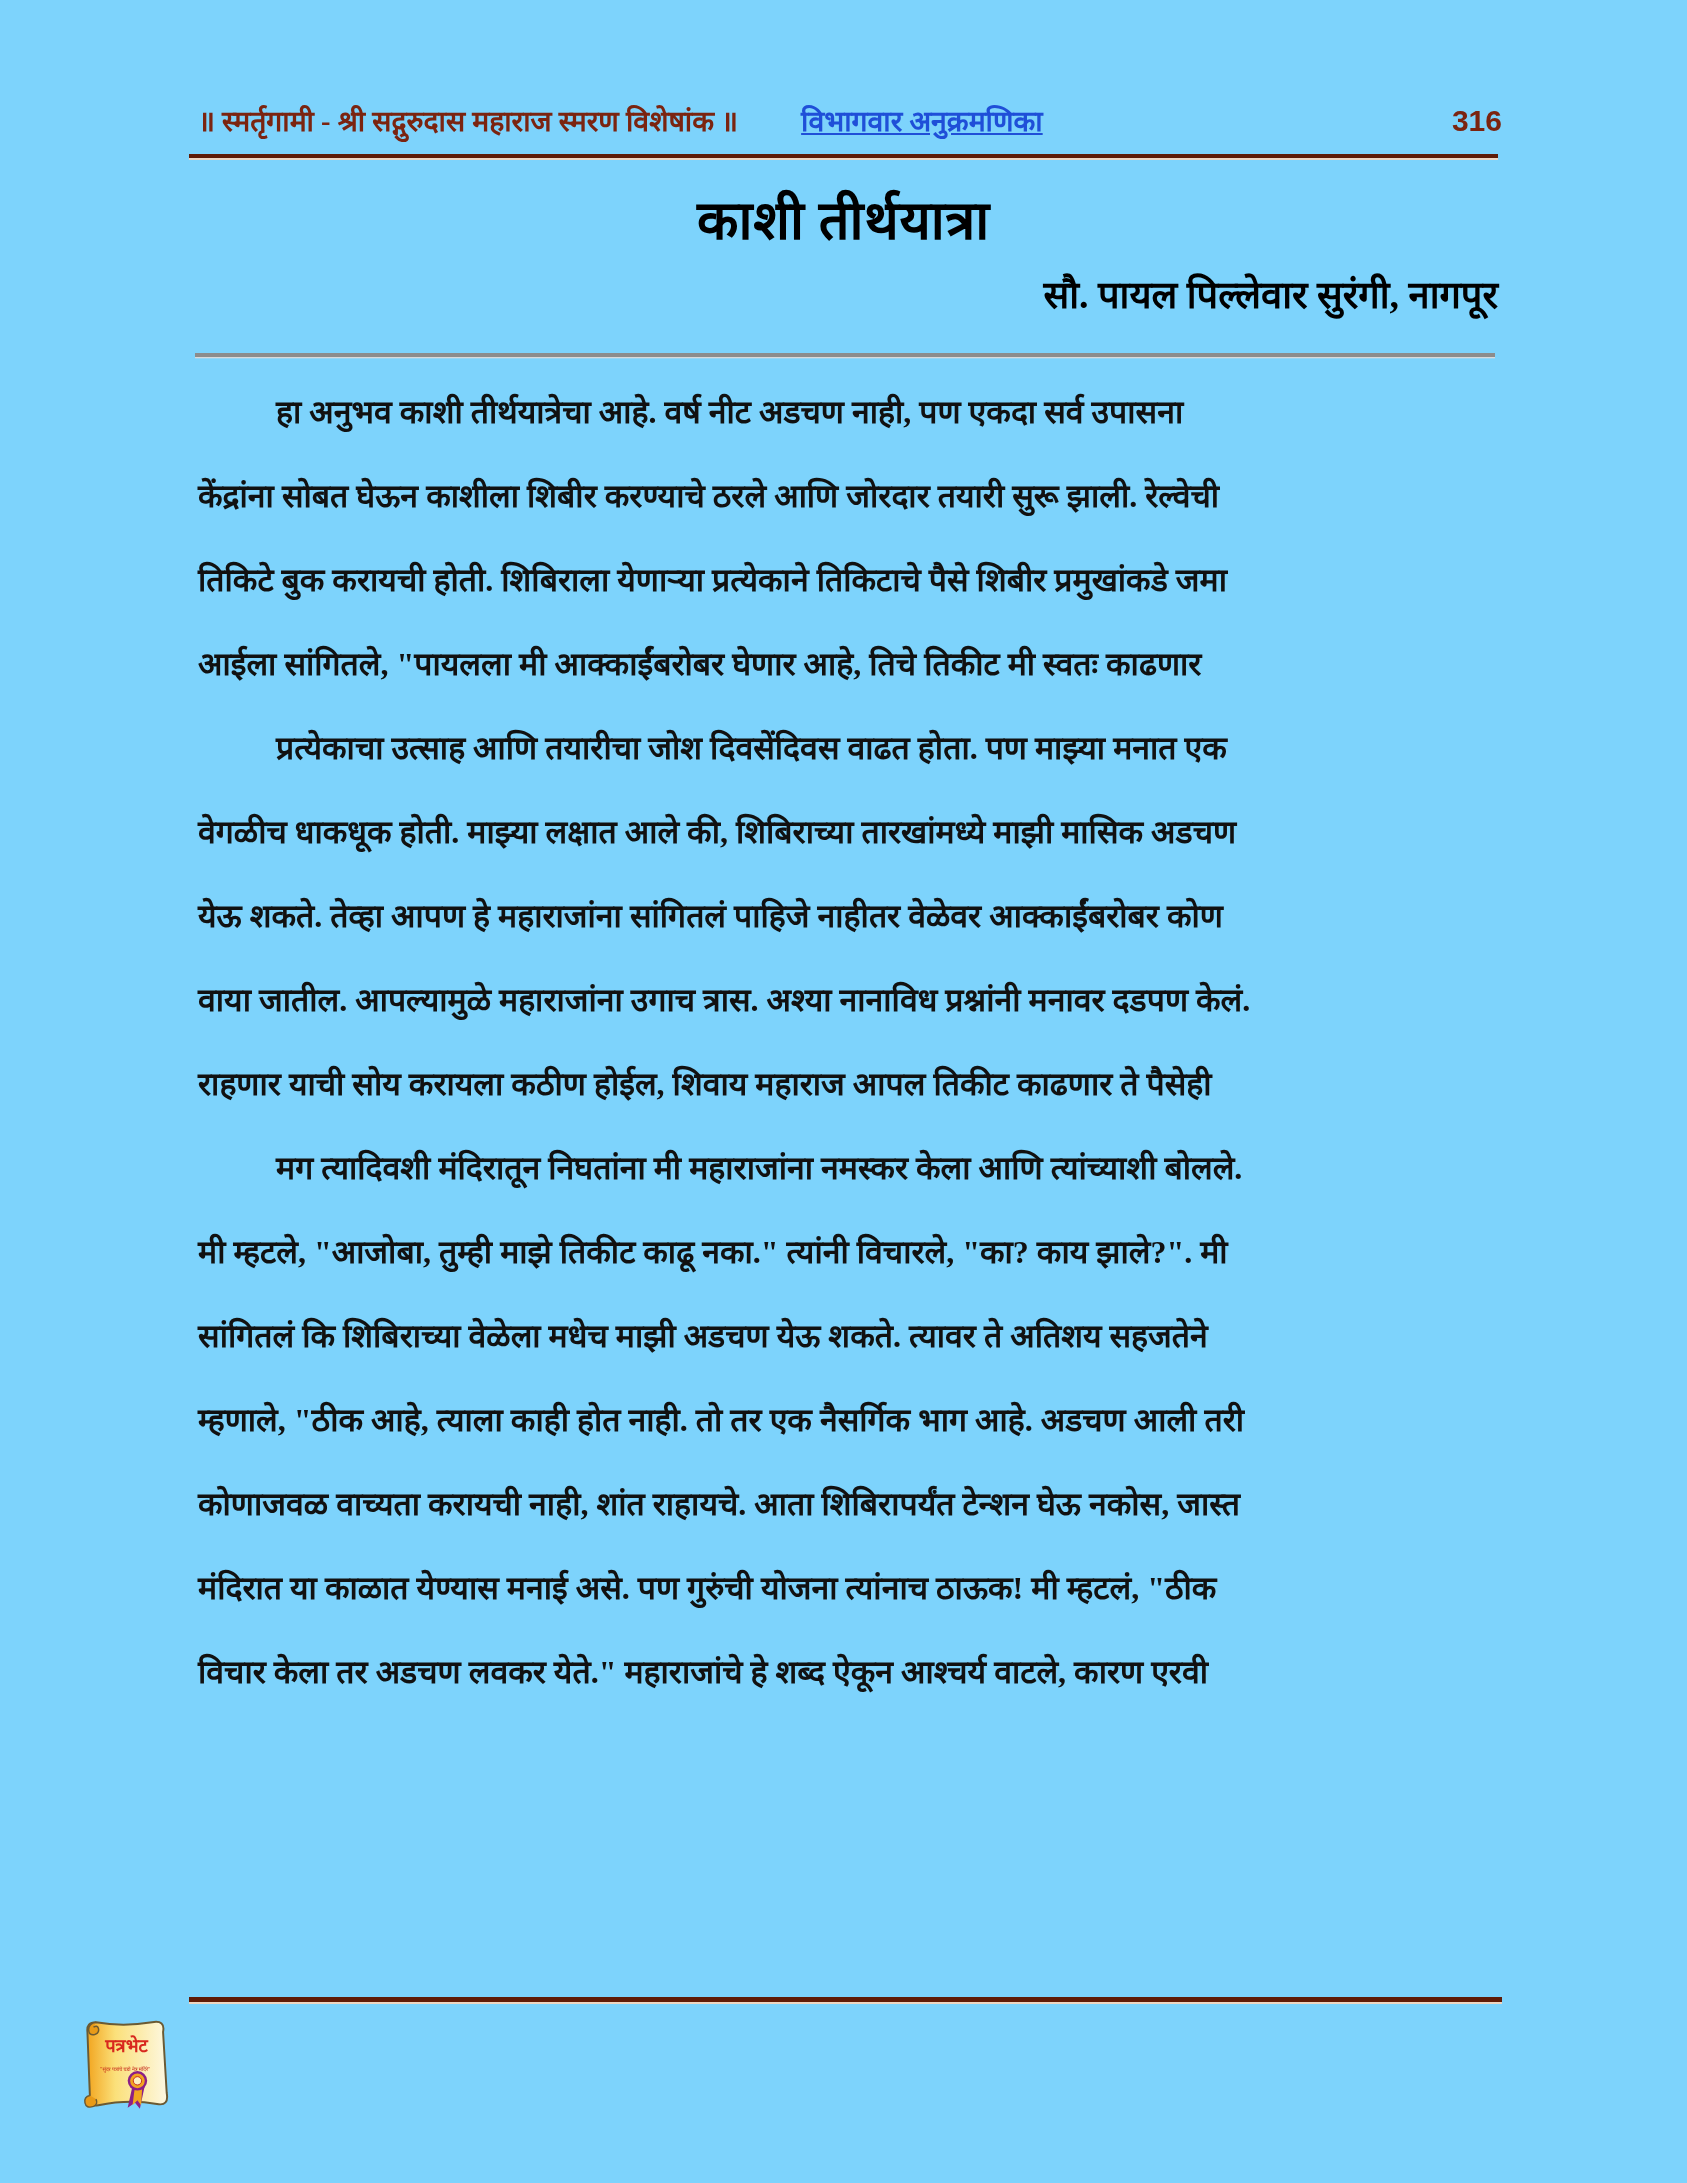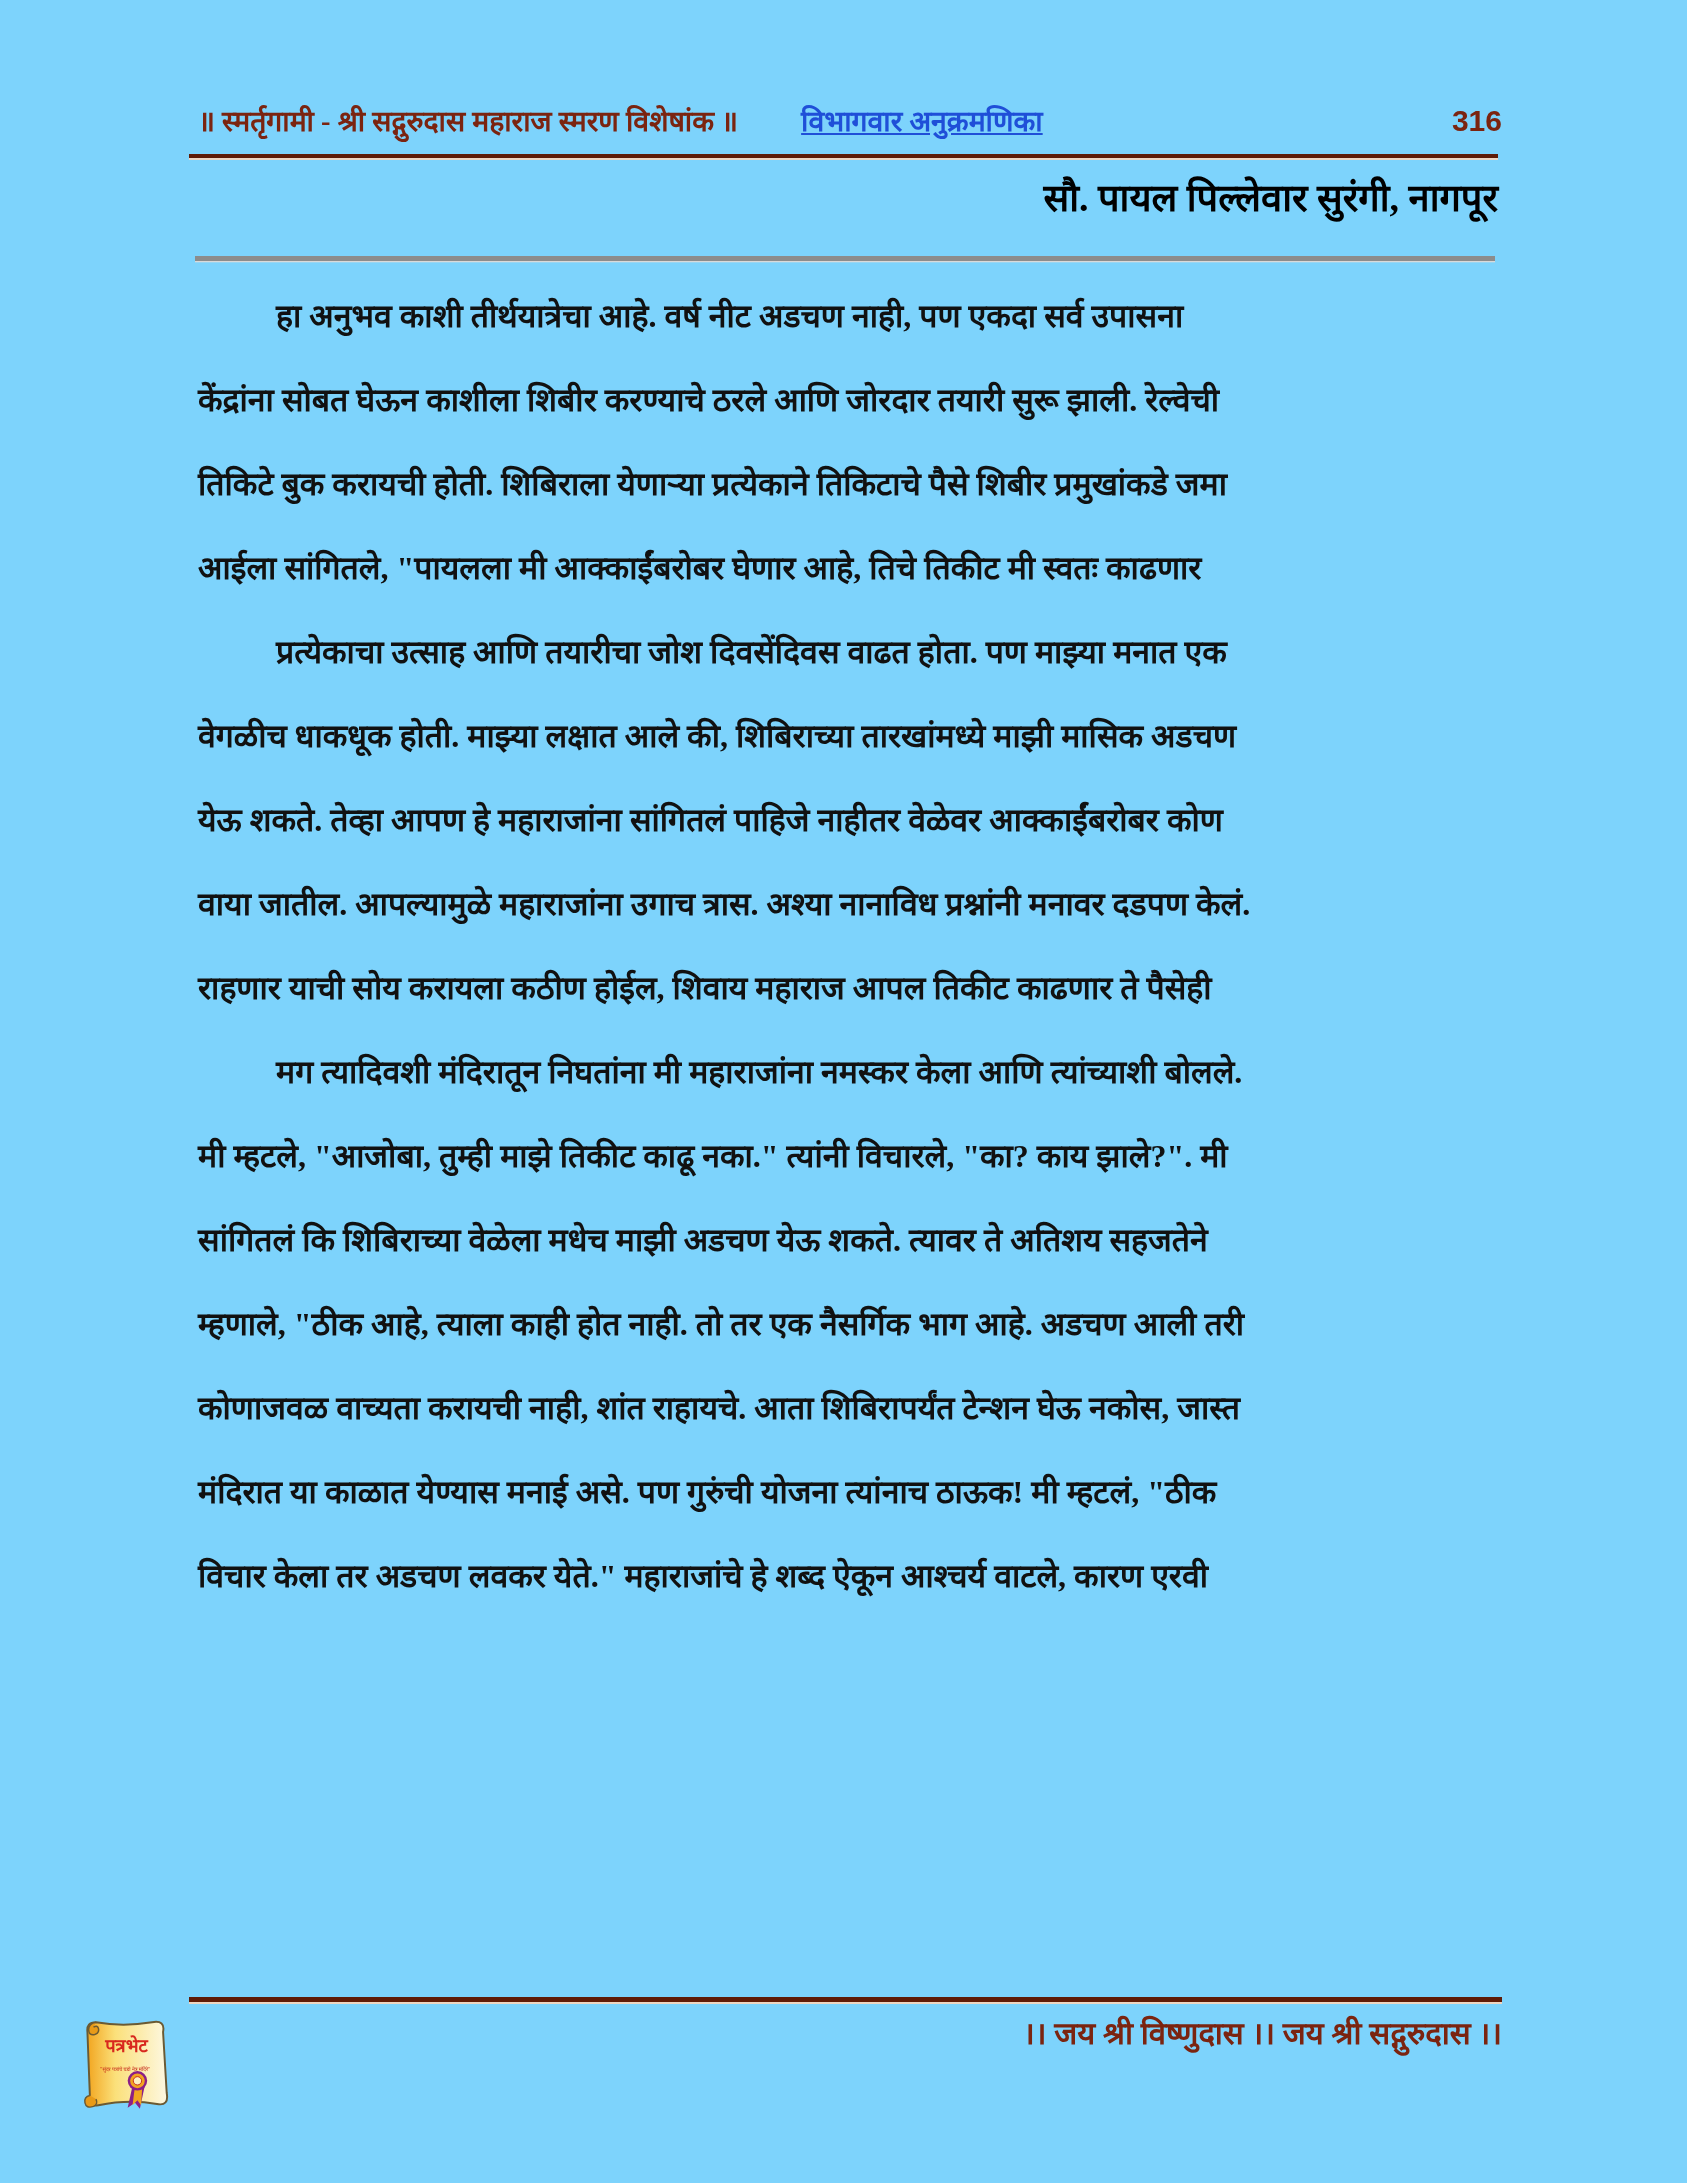--- a/index.html
+++ b/index.html
@@ -115,20 +115,21 @@
 
 <div class="page">
 
   <div class="header-row">
     <span class="masthead">॥ स्मर्तृगामी - श्री सद्गुरुदास महाराज स्मरण विशेषांक ॥</span>
     <span class="index-link">विभागवार अनुक्रमणिका</span>
     <span class="page-number">316</span>
   </div>
   <div class="header-rule"></div>
 
+  <div class="article-title">काशी तीर्थयात्रा</div>
   <div class="author-byline">सौ. पायल पिल्लेवार सुरंगी, नागपूर</div>
   <div class="divider"></div>
 
   <div class="body-text">
     <div>
       <div class="line first">हा अनुभव काशी तीर्थयात्रेचा आहे. वर्ष नीट अडचण नाही, पण एकदा सर्व उपासना</div>
       <div class="line">केंद्रांना सोबत घेऊन काशीला शिबीर करण्याचे ठरले आणि जोरदार तयारी सुरू झाली. रेल्वेची</div>
       <div class="line">तिकिटे बुक करायची होती. शिबिराला येणाऱ्या प्रत्येकाने तिकिटाचे पैसे शिबीर प्रमुखांकडे जमा</div>
       <div class="line">आईला सांगितले, "पायलला मी आक्काईंबरोबर घेणार आहे, तिचे तिकीट मी स्वतः काढणार</div>
     </div>
@@ -145,21 +146,20 @@
       <div class="line">सांगितलं कि शिबिराच्या वेळेला मधेच माझी अडचण येऊ शकते. त्यावर ते अतिशय सहजतेने</div>
       <div class="line">म्हणाले, "ठीक आहे, त्याला काही होत नाही. तो तर एक नैसर्गिक भाग आहे. अडचण आली तरी</div>
       <div class="line">कोणाजवळ वाच्यता करायची नाही, शांत राहायचे. आता शिबिरापर्यंत टेन्शन घेऊ नकोस, जास्त</div>
       <div class="line">मंदिरात या काळात येण्यास मनाई असे. पण गुरुंची योजना त्यांनाच ठाऊक! मी म्हटलं, "ठीक</div>
       <div class="line">विचार केला तर अडचण लवकर येते." महाराजांचे हे शब्द ऐकून आश्चर्य वाटले, कारण एरवी</div>
     </div>
   </div>
 
   <div class="footer">
     <div class="footer-rule"></div>
-    <div class="blessing">।। जय श्री विष्णुदास ।। जय श्री सद्गुरुदास ।।</div>
   </div>
 
   <div class="logo">
     <svg width="122" height="116" viewBox="0 0 100 95" xmlns="http://www.w3.org/2000/svg">
       <defs>
         <linearGradient id="gold" x1="0" y1="0" x2="1" y2="0">
           <stop offset="0" stop-color="#f2a51f"></stop>
           <stop offset="0.35" stop-color="#fbe07a"></stop>
           <stop offset="1" stop-color="#fdf8e2"></stop>
         </linearGradient>

